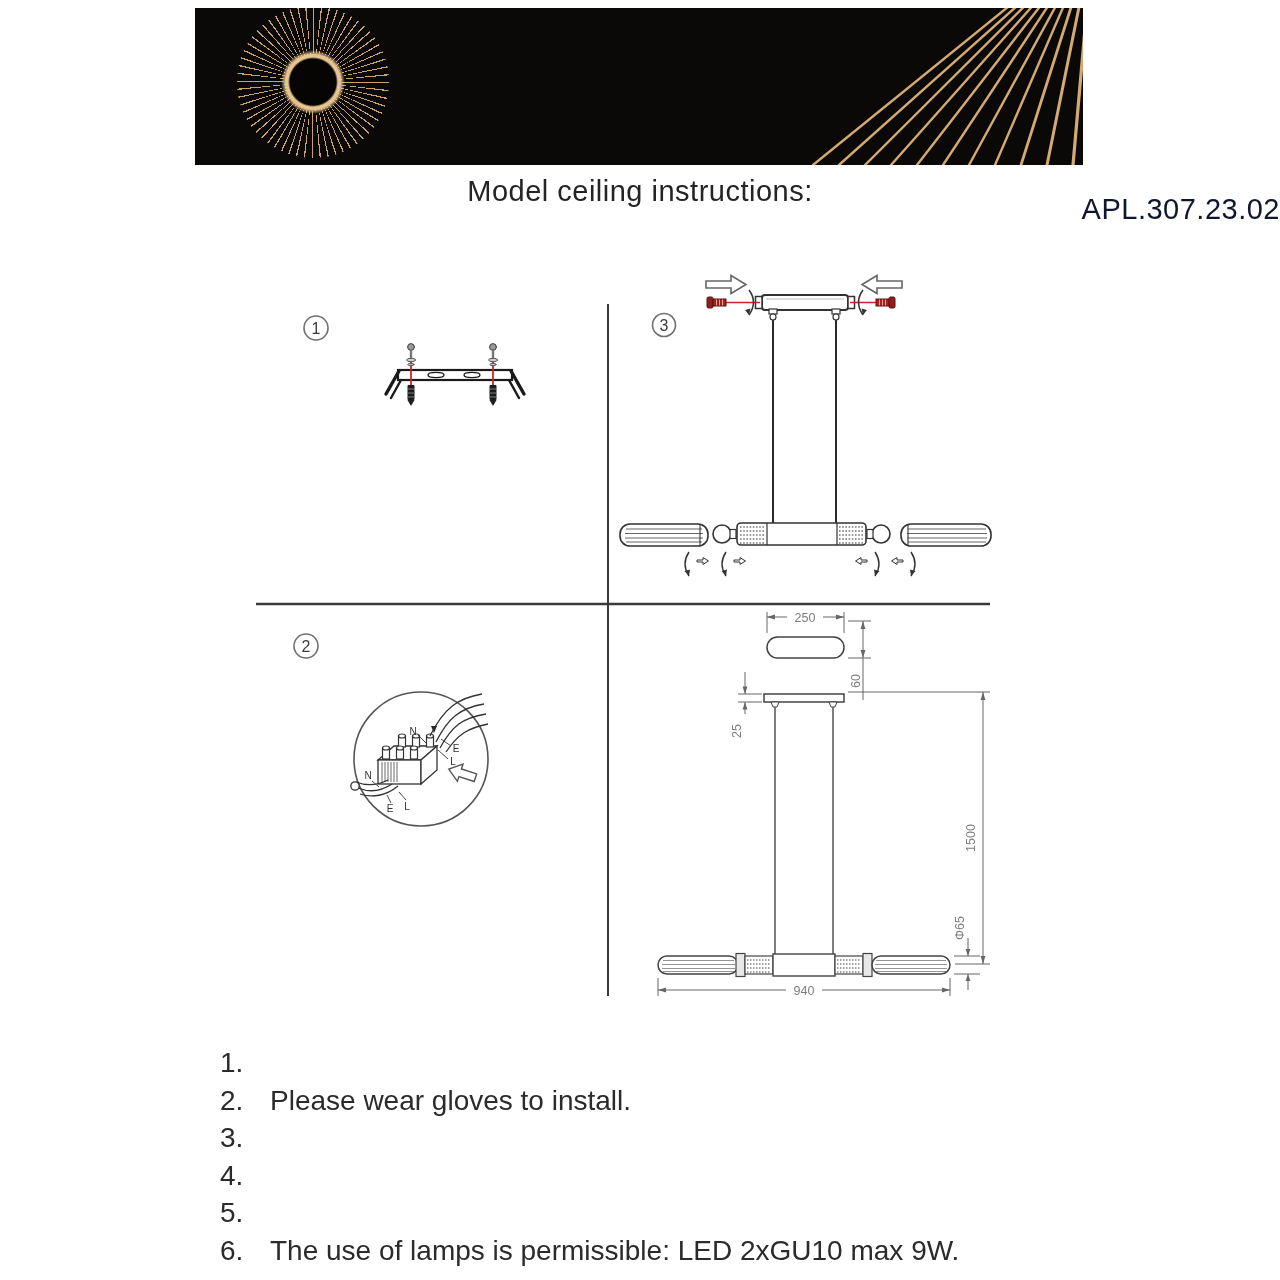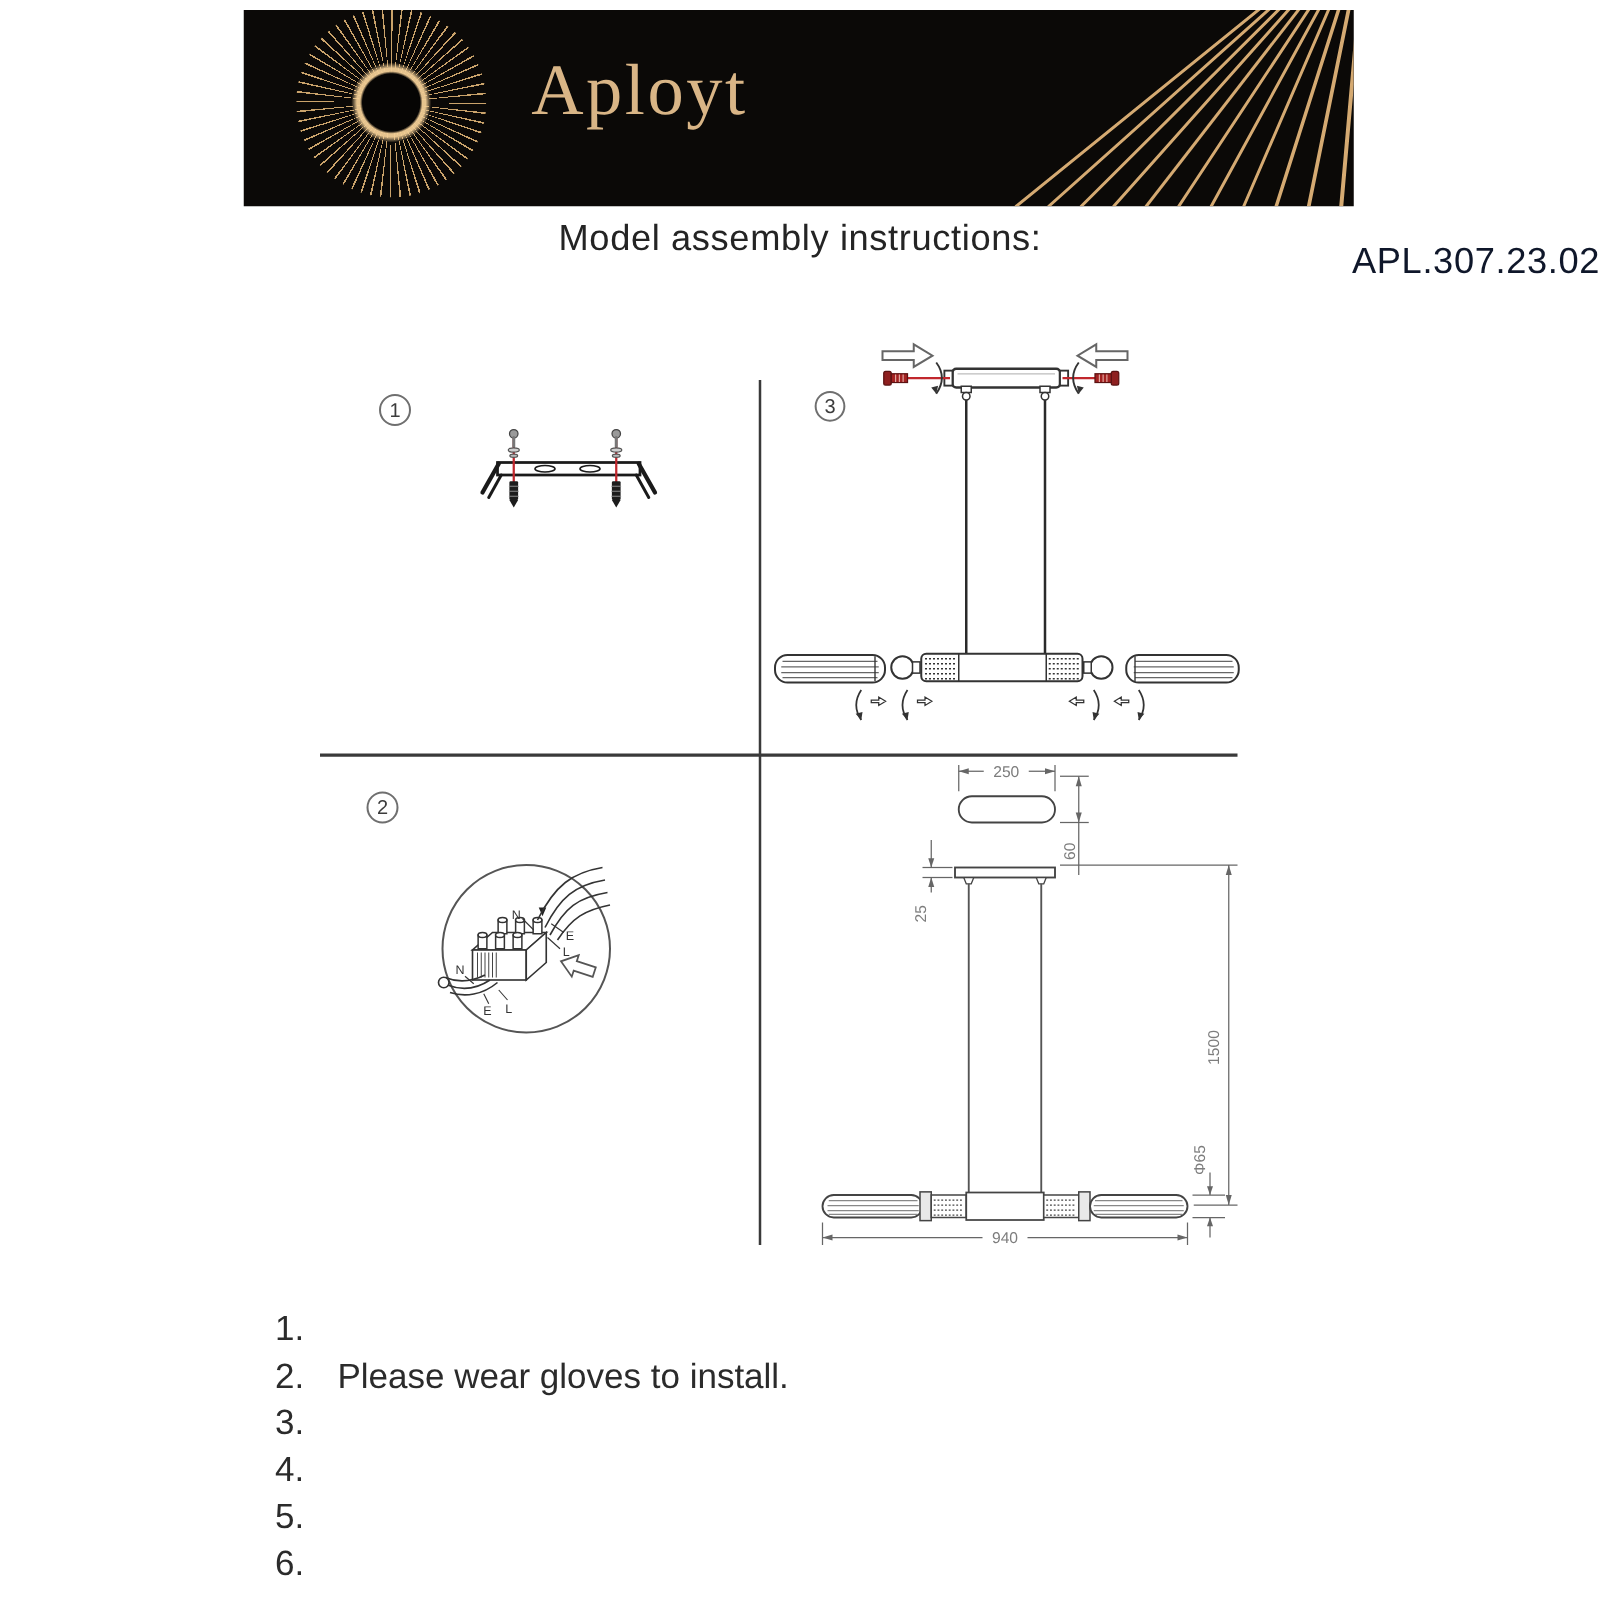--- a/index.html
+++ b/index.html
@@ -35,40 +35,39 @@
   .instructions{position:absolute;left:220px;top:1044px;width:880px;}
   .instr-row{display:flex;font-size:28px;line-height:37.5px;color:#2b2b2b;}
   .instr-num{width:36px;flex:0 0 36px;text-align:left;}
   .instr-text{margin-left:14px;}
 </style>
 </head>
 <body>
 
 <div class="banner">
   <div class="starburst"></div>
-  <div class="brand">Aployt</div>
   <svg class="rays" width="310" height="157" viewBox="0 0 310 157">
     <g stroke="#d5aa72" stroke-width="2.4" stroke-linecap="round">
       <line x1="320" y1="-70" x2="40" y2="157"></line>
       <line x1="320" y1="-70" x2="66" y2="157"></line>
       <line x1="320" y1="-70" x2="92" y2="157"></line>
       <line x1="320" y1="-70" x2="118" y2="157"></line>
       <line x1="320" y1="-70" x2="144" y2="157"></line>
       <line x1="320" y1="-70" x2="170" y2="157"></line>
       <line x1="320" y1="-70" x2="196" y2="157"></line>
       <line x1="320" y1="-70" x2="222" y2="157"></line>
       <line x1="320" y1="-70" x2="248" y2="157" stroke-width="2.8"></line>
       <line x1="320" y1="-70" x2="274" y2="157" stroke-width="3"></line>
       <line x1="320" y1="-70" x2="300" y2="157" stroke-width="3.2"></line>
       <line x1="320" y1="-70" x2="326" y2="157" stroke-width="3.4"></line>
     </g>
   </svg>
 </div>
 
-<div class="heading">Model assembly instructions:</div>
+<div class="heading">Model ceiling instructions:</div>
 <div class="model">APL.307.23.02</div>
 
 <svg class="sheet" viewBox="0 0 1280 1280">
 
   <line x1="256" y1="604" x2="990" y2="604" stroke="#3a3a3a" stroke-width="2.6"></line>
   <line x1="608" y1="304" x2="608" y2="996" stroke="#3a3a3a" stroke-width="2"></line>
 
   <g>
     <circle cx="316" cy="328" r="12" fill="#fff" stroke="#6f6f6f" stroke-width="1.6"></circle>
     <text x="316" y="333.5" text-anchor="middle" font-size="16" fill="#3c3c3c">1</text>
@@ -386,14 +385,15 @@
     <span class="instr-num">3.</span>
   </div>
   <div class="instr-row">
     <span class="instr-num">4.</span>
   </div>
   <div class="instr-row">
     <span class="instr-num">5.</span>
   </div>
   <div class="instr-row">
     <span class="instr-num">6.</span>
+    <span class="instr-text">The use of lamps is permissible: LED 2xGU10 max 9W.</span>
   </div>
 </div>
 
 </body></html>

